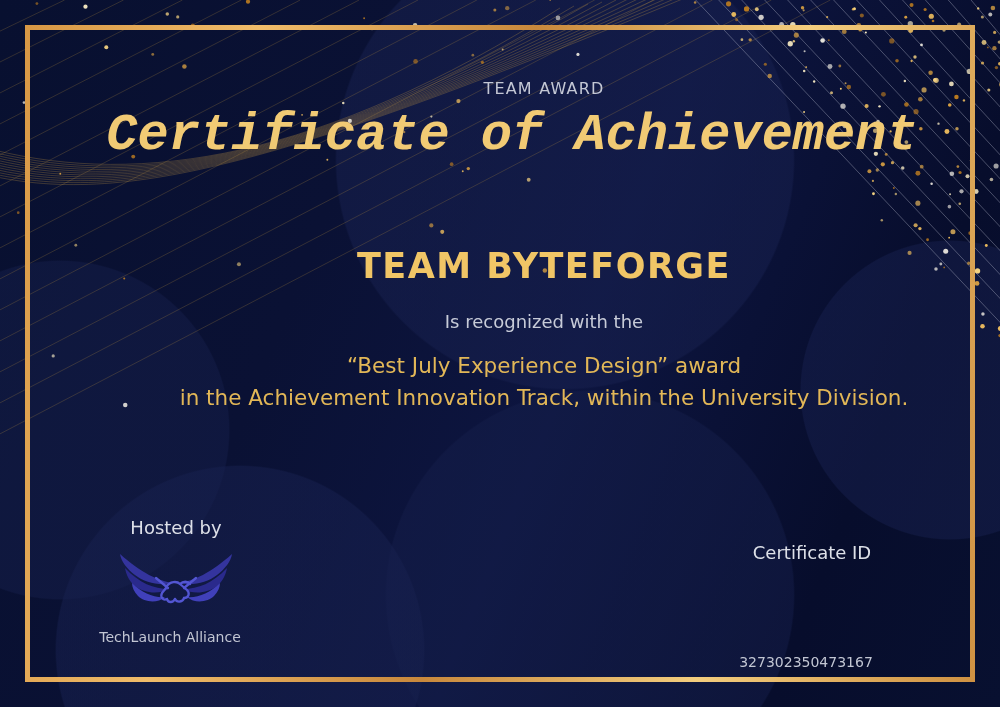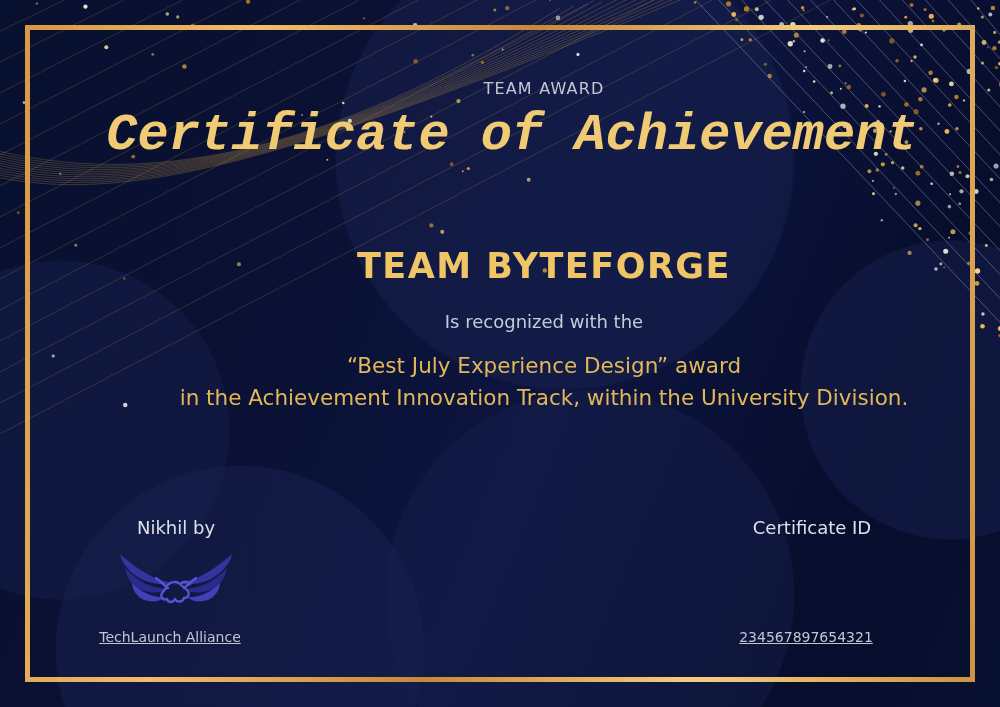--- a/index.html
+++ b/index.html
@@ -27,23 +27,23 @@
     font-style:italic;font-weight:600;font-size:52px;color:#f1ca74;
   }
   .recipient{top:246px;font-size:35px;font-weight:700;letter-spacing:1.5px;color:#f0c566;}
   .intro{top:311px;font-size:18px;color:#c7cbd8;}
   .award1{top:353px;font-size:21.5px;color:#e2b757;}
   .award2{top:385px;font-size:21.5px;color:#e2b757;}
   .dateline{top:434px;font-size:18px;color:#c7cbd8;}
   .col{position:absolute;top:517px;height:130px;transform:translateX(-50%);text-align:center;}
   .col-host{left:176px;width:280px;}
   .col-sign{left:500px;width:340px;}
-  .col-id{left:812px;width:260px;}
+  .col-id{left:812px;width:260px;margin-top:25px;}
   .col .label{position:absolute;top:0;left:0;right:0;font-size:18px;color:#dde0e8;}
-  .col .small{position:absolute;top:112px;left:0;right:12px;font-size:14px;color:#c2c6d3;text-decoration:underline;}
+  .col .small{position:absolute;top:112px;left:0;right:12px;font-size:14px;color:#c2c6d3;}
   .logo-svg{position:absolute;top:34px;left:50%;transform:translateX(-50%);}
   .sig-svg{position:absolute;top:22px;left:50%;transform:translateX(-50%);}
   .signer{position:absolute;top:89px;left:0;right:0;font-size:19px;color:#d2a348;}
 </style>
 </head>
 <body>
 
 <div class="cert">
 
   <svg class="decor" id="decor" viewBox="0 0 1000 707" xmlns="http://www.w3.org/2000/svg">
@@ -287,21 +287,21 @@
   <div class="frame"></div>
 
   <div class="ctext eyebrow">TEAM AWARD</div>
   <h1 class="ctext title">Certificate of Achievement</h1>
   <div class="ctext recipient">TEAM BYTEFORGE</div>
   <div class="ctext intro">Is recognized with the</div>
   <div class="ctext award1">“Best July Experience Design” award</div>
   <div class="ctext award2">in the Achievement Innovation Track, within the University Division.</div>
 
   <div class="col col-host">
-    <div class="label">Nikhil by</div>
+    <div class="label">Hosted by</div>
     <svg class="logo-svg" width="122" height="66" viewBox="0 0 122 66" xmlns="http://www.w3.org/2000/svg">
       <g id="wingL">
         <path d="M5,3 C26,22 44,30 58,32 C45,35 30,32 20,24 C12,18 6,10 5,3 Z" fill="#34349e"></path>
         <path d="M10,17 C24,32 39,38 54,38 C43,44 29,42 20,35 C14,30 11,23 10,17 Z" fill="#2a2a8c"></path>
         <path d="M17,32 C27,42 39,47 50,46 C42,53 29,51 23,45 C19,41 17,36 17,32 Z" fill="#4040ba"></path>
       </g>
       <use href="#wingL" transform="translate(122,0) scale(-1,1)"></use>
       <g stroke="#5356d2" fill="none" stroke-width="2.3" stroke-linecap="round" stroke-linejoin="round">
         <path d="M41,27 L53,37"></path>
         <path d="M81,27 L69,37"></path>
@@ -311,16 +311,16 @@
         <path d="M52,48 C48,50 45,46 47,42 L51,37"></path>
         <path d="M65,33 C68,30 73,30 75,33"></path>
       </g>
     </svg>
     <div class="small">TechLaunch Alliance</div>
   </div>
 
 
   <div class="col col-id">
     <div class="label">Certificate ID</div>
-    <div class="small">234567897654321</div>
+    <div class="small">327302350473167</div>
   </div>
 
 </div>
 
 </body></html>

